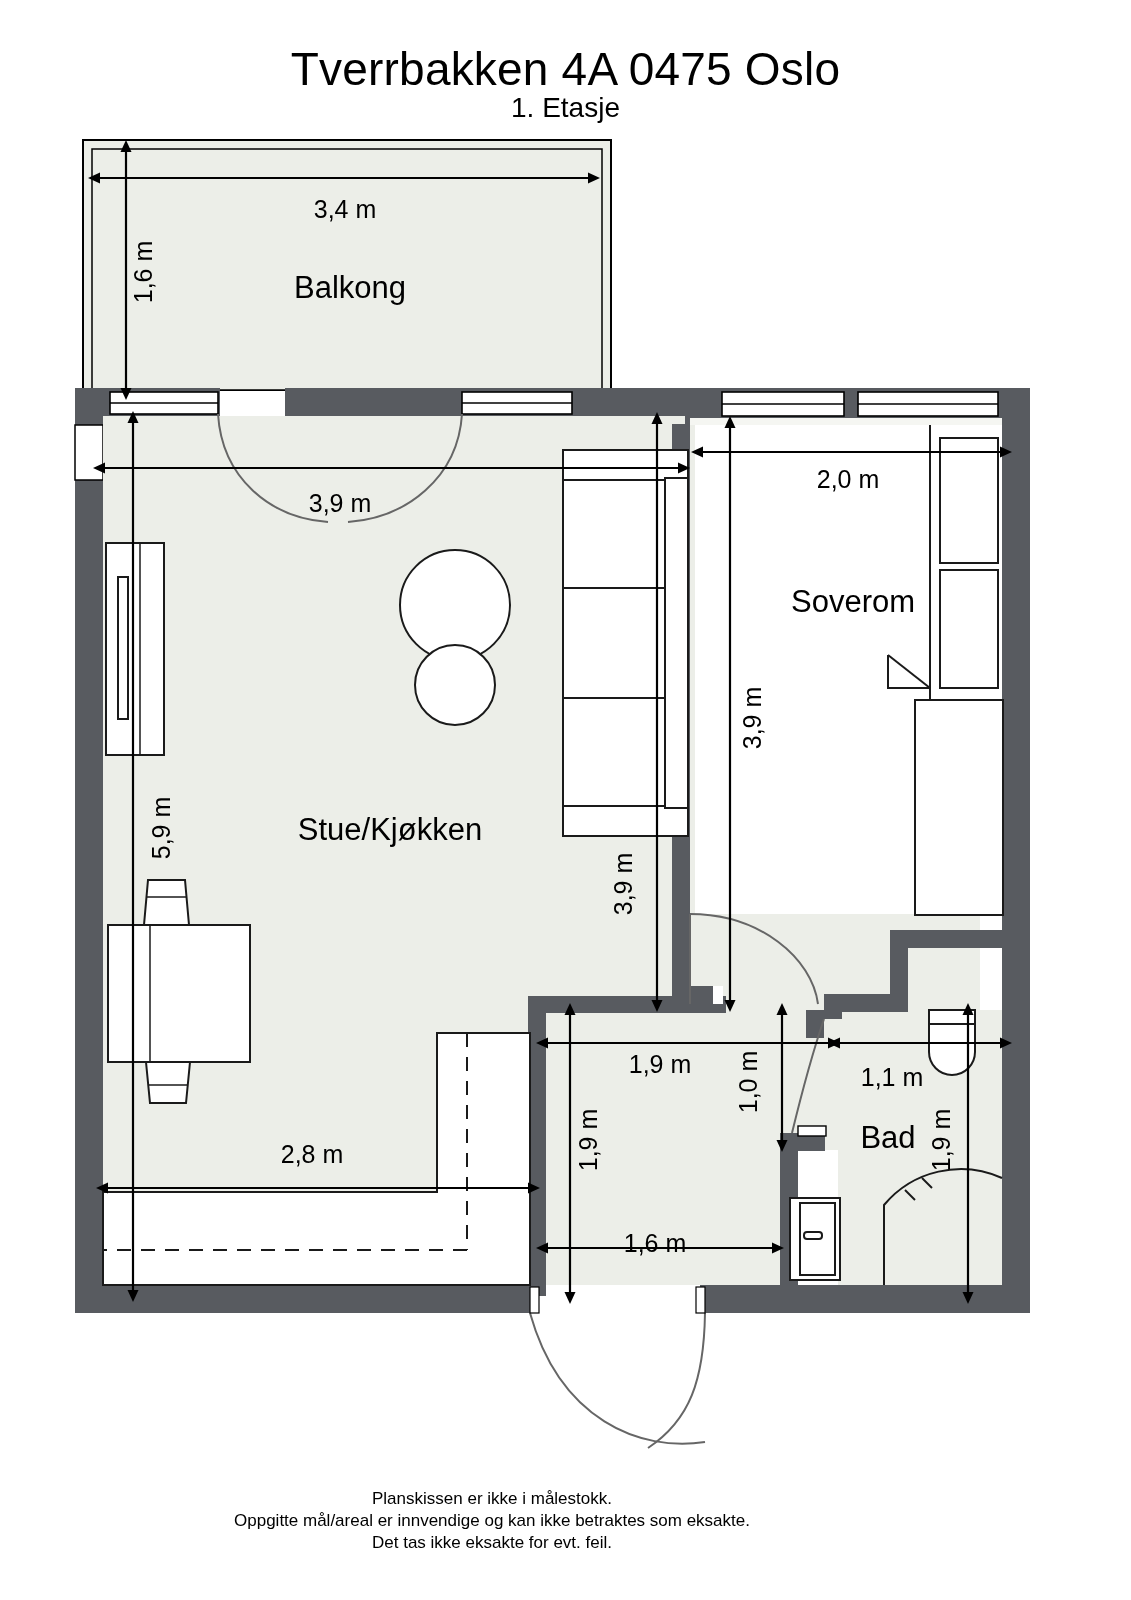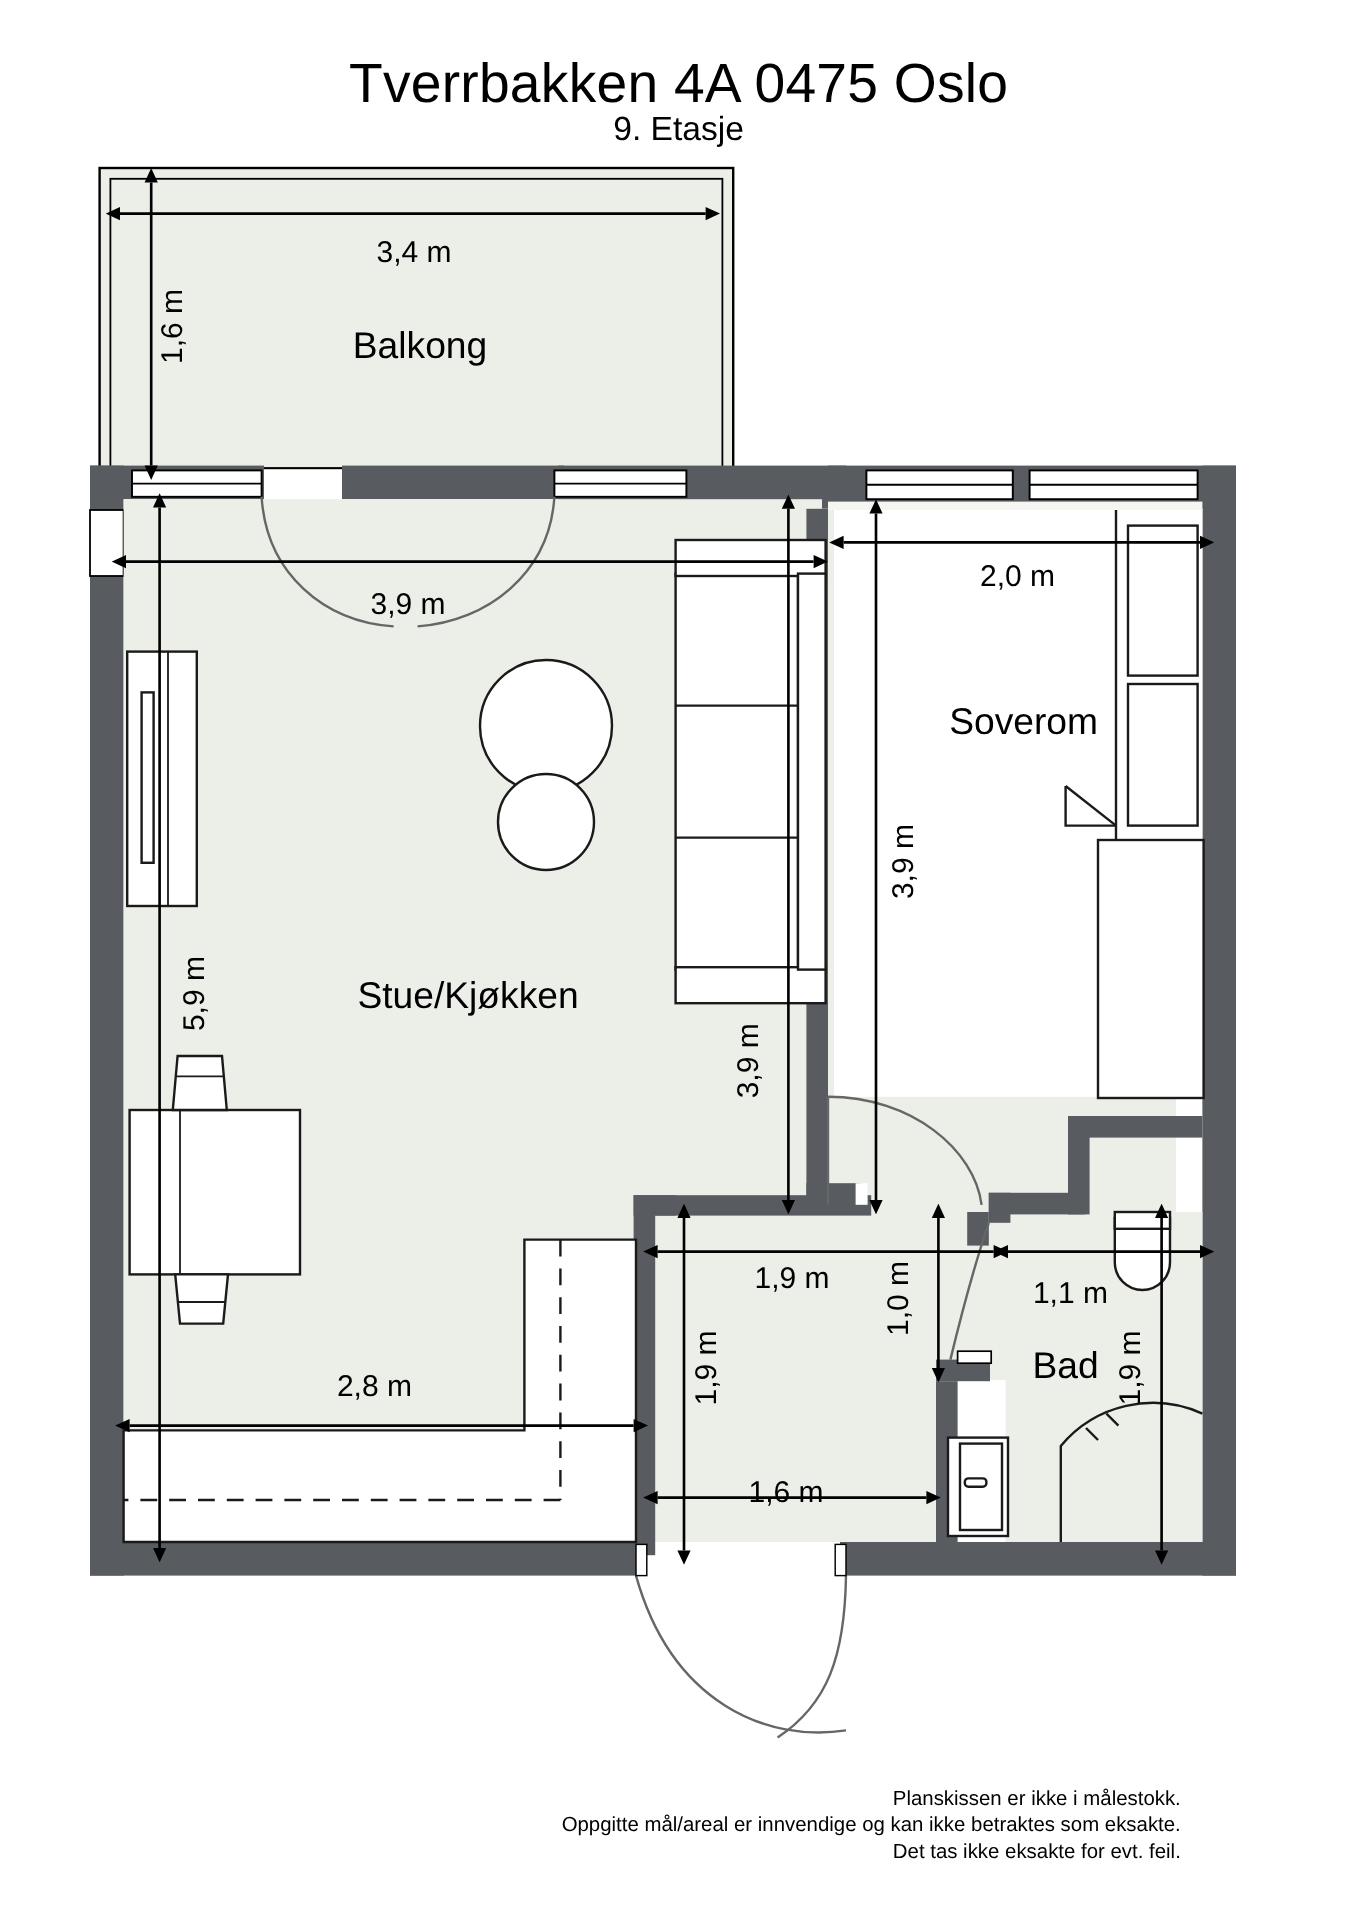--- a/index.html
+++ b/index.html
@@ -37,21 +37,21 @@
   .title-sub {
     font-size: 28px;
     line-height: 36px;
     font-weight: 400;
   }
   .footer-block {
     position: absolute;
     left: 0;
     top: 1488px;
     width: 984px;
-    text-align: right;
+    text-align: center;
     pointer-events: none;
   }
   .footer-line {
     font-size: 17px;
     line-height: 22px;
   }
   svg#plan-svg {
     position: absolute;
     left: 0;
     top: 0;
@@ -67,21 +67,21 @@
     fill: #000;
   }
 </style>
 </head>
 <body>
 
 <div id="floorplan-root">
 
   <div class="title-block">
     <div class="title-main">Tverrbakken 4A 0475 Oslo</div>
-    <div class="title-sub">9. Etasje</div>
+    <div class="title-sub">1. Etasje</div>
   </div>
 
   <svg id="plan-svg" width="1131" height="1600" viewBox="0 0 1131 1600">
 
     <defs>
       <marker id="arrL" markerWidth="13" markerHeight="13" refX="12" refY="6.5" orient="auto" markerUnits="userSpaceOnUse">
         <path d="M12,1 L12,12 L0,6.5 z" fill="#000"></path>
       </marker>
       <marker id="arrR" markerWidth="13" markerHeight="13" refX="1" refY="6.5" orient="auto" markerUnits="userSpaceOnUse">
         <path d="M1,1 L1,12 L13,6.5 z" fill="#000"></path>

